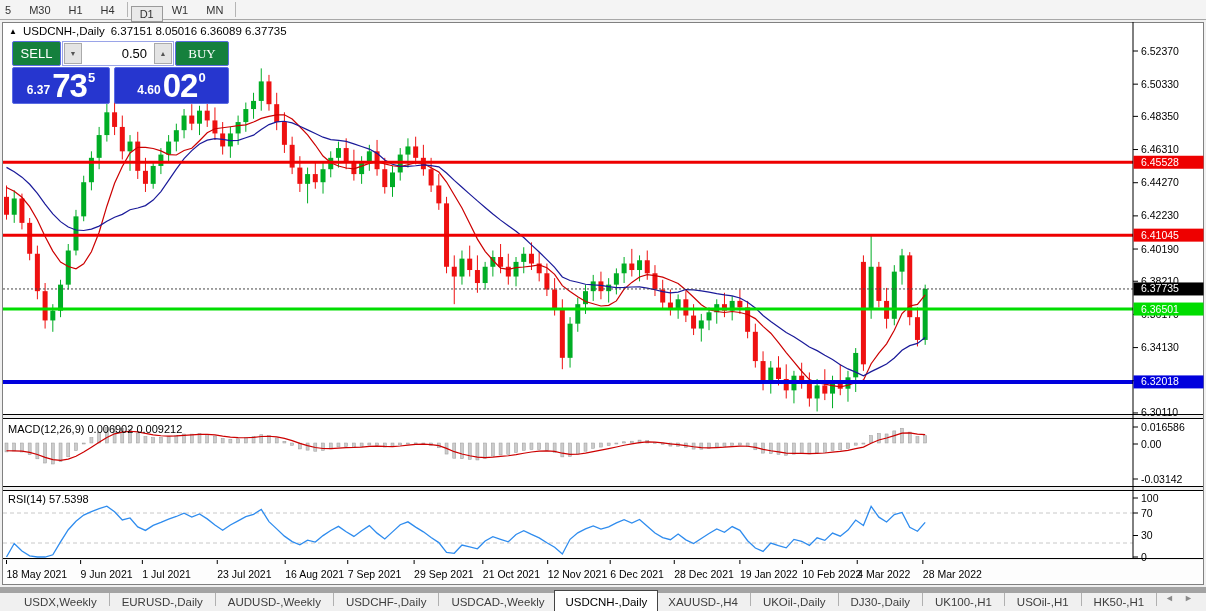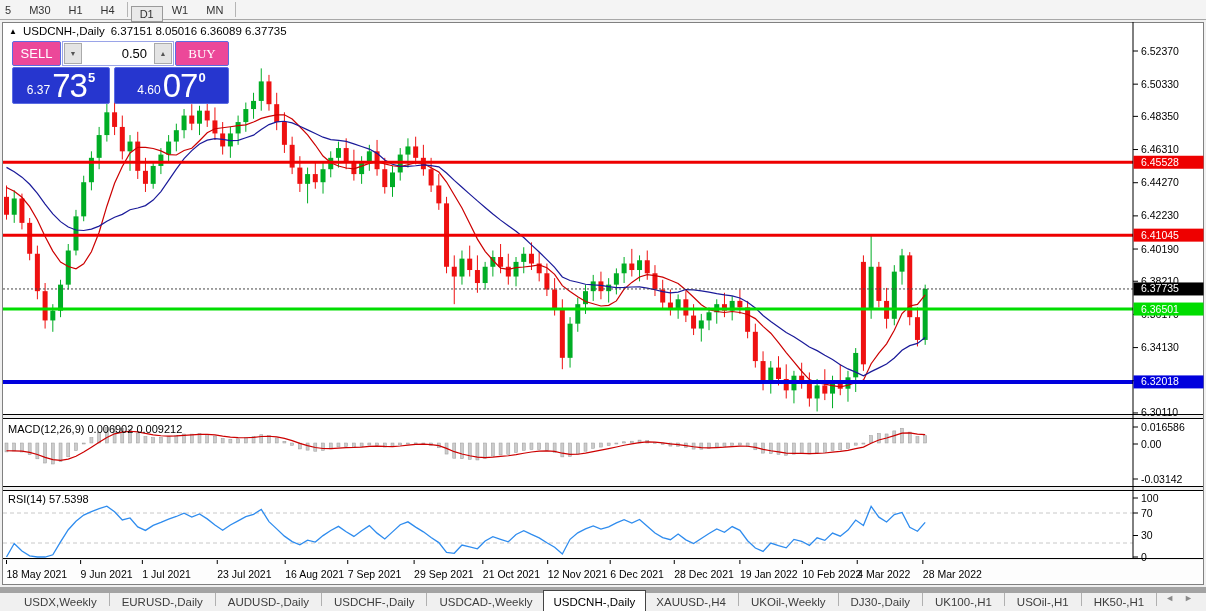--- a/index.html
+++ b/index.html
@@ -11,32 +11,32 @@
   .tf.active{background:#e9e9e9;border:1px solid #9a9a9a;padding:1px 8px;margin-top:8px;}
   .tbsep{width:1px;height:15px;background:#b5b5b5;margin:0 3px;}
   
   #cv{position:absolute;top:20px;left:0;}
   
   .title{position:absolute;top:25px;left:9px;font-size:11.5px;color:#000;display:flex;gap:6px;align-items:center;}
   .title .tri{font-size:8px;}
   
   .panel{position:absolute;top:41px;left:12px;width:217px;}
   .row1{display:flex;height:25px;}
-  .btn{background:#ec4899;border:1px solid #5b6ce2;color:#fff;font-size:13px;display:flex;align-items:center;justify-content:center;border-radius:2px;}
+  .btn{background:#15803d;border:1px solid #5b6ce2;color:#fff;font-size:13px;display:flex;align-items:center;justify-content:center;border-radius:2px;}
   .sellbtn{width:47px;}
   .buybtn{width:52px;font-family:Liberation Serif, serif;}
   .spin{flex:1;margin:0 1px;background:#fff;border:1px solid #9aa4e8;display:flex;align-items:stretch;}
   .spinbtn{width:16px;background:#e4e4e4;border:1px solid #aaa;color:#555;font-size:7px;display:flex;align-items:center;justify-content:center;margin:1px;}
   .spinval{flex:1;display:flex;align-items:center;justify-content:flex-end;padding-right:6px;font-size:13px;color:#000;margin-left:36px;}
   .row2{display:flex;margin-top:1px;height:37px;gap:4px;}
   .pricebox{background:#2636cf;border:1px solid #5b6ce2;border-radius:2px;color:#fff;display:flex;align-items:flex-end;justify-content:center;padding-bottom:2px;}
   .pb-left{width:96px;}
   .pb-right{flex:1;}
-  .psm{font-size:12px;font-weight:normal;margin:0 2px 4px 0;}
-  .pbig{font-size:33px;font-weight:normal;line-height:30px;letter-spacing:-1px;}
+  .psm{font-size:12px;font-weight:bold;margin:0 2px 4px 0;}
+  .pbig{font-size:33px;font-weight:bold;line-height:30px;letter-spacing:-1px;}
   .psup{font-size:13px;font-weight:bold;margin:0 0 16px 1px;}
   
   .tabbar{position:absolute;top:587px;left:0;width:1206px;height:24px;background:#f0f0f0;border-top:6px solid #a3a3a3;display:flex;align-items:flex-start;font-size:11.5px;color:#3d3d3d;}
   .tab{padding:3px 10px;white-space:nowrap;cursor:default;}
   .tab.active{background:#fff;border:1px solid #444;border-bottom:none;color:#000;margin-top:-3px;padding:5px 10px 5px 10px;}
   .tsep{width:1px;height:13px;background:#b0b0b0;margin:0 2px;}
   .tab-scroll{margin-left:6px;display:flex;gap:10px;color:#8a8a8a;font-size:9px;align-items:center;}
   text{font-family:"Liberation Sans",sans-serif;}
 </style>
 </head>
@@ -533,40 +533,40 @@
     <div class="btn buybtn">BUY</div>
   </div>
   <div class="row2">
     <div class="pricebox pb-left">
       <span class="psm">6.37</span>
       <span class="pbig">73</span>
       <span class="psup">5</span>
     </div>
     <div class="pricebox pb-right">
       <span class="psm">4.60</span>
-      <span class="pbig">07</span>
+      <span class="pbig">02</span>
       <span class="psup">0</span>
     </div>
   </div>
 </div>
 
 <div class="tabbar">
   <span class="tab" style="margin-left:14px">USDX,Weekly</span>
   <span class="tsep"></span>
   <span class="tab">EURUSD-,Daily</span>
   <span class="tsep"></span>
-  <span class="tab">AUDUSD-,Daily</span>
+  <span class="tab">AUDUSD-,Weekly</span>
   <span class="tsep"></span>
   <span class="tab">USDCHF-,Daily</span>
   <span class="tsep"></span>
   <span class="tab">USDCAD-,Weekly</span>
   <span class="tab active">USDCNH-,Daily</span>
   <span class="tab">XAUUSD-,H4</span>
   <span class="tsep"></span>
-  <span class="tab">UKOil-,Weekly</span>
+  <span class="tab">UKOil-,Daily</span>
   <span class="tsep"></span>
   <span class="tab">DJ30-,Daily</span>
   <span class="tsep"></span>
   <span class="tab">UK100-,H1</span>
   <span class="tsep"></span>
   <span class="tab">USOil-,H1</span>
   <span class="tsep"></span>
   <span class="tab">HK50-,H1</span>
   <span class="tsep"></span>
   <span class="tab-scroll">

